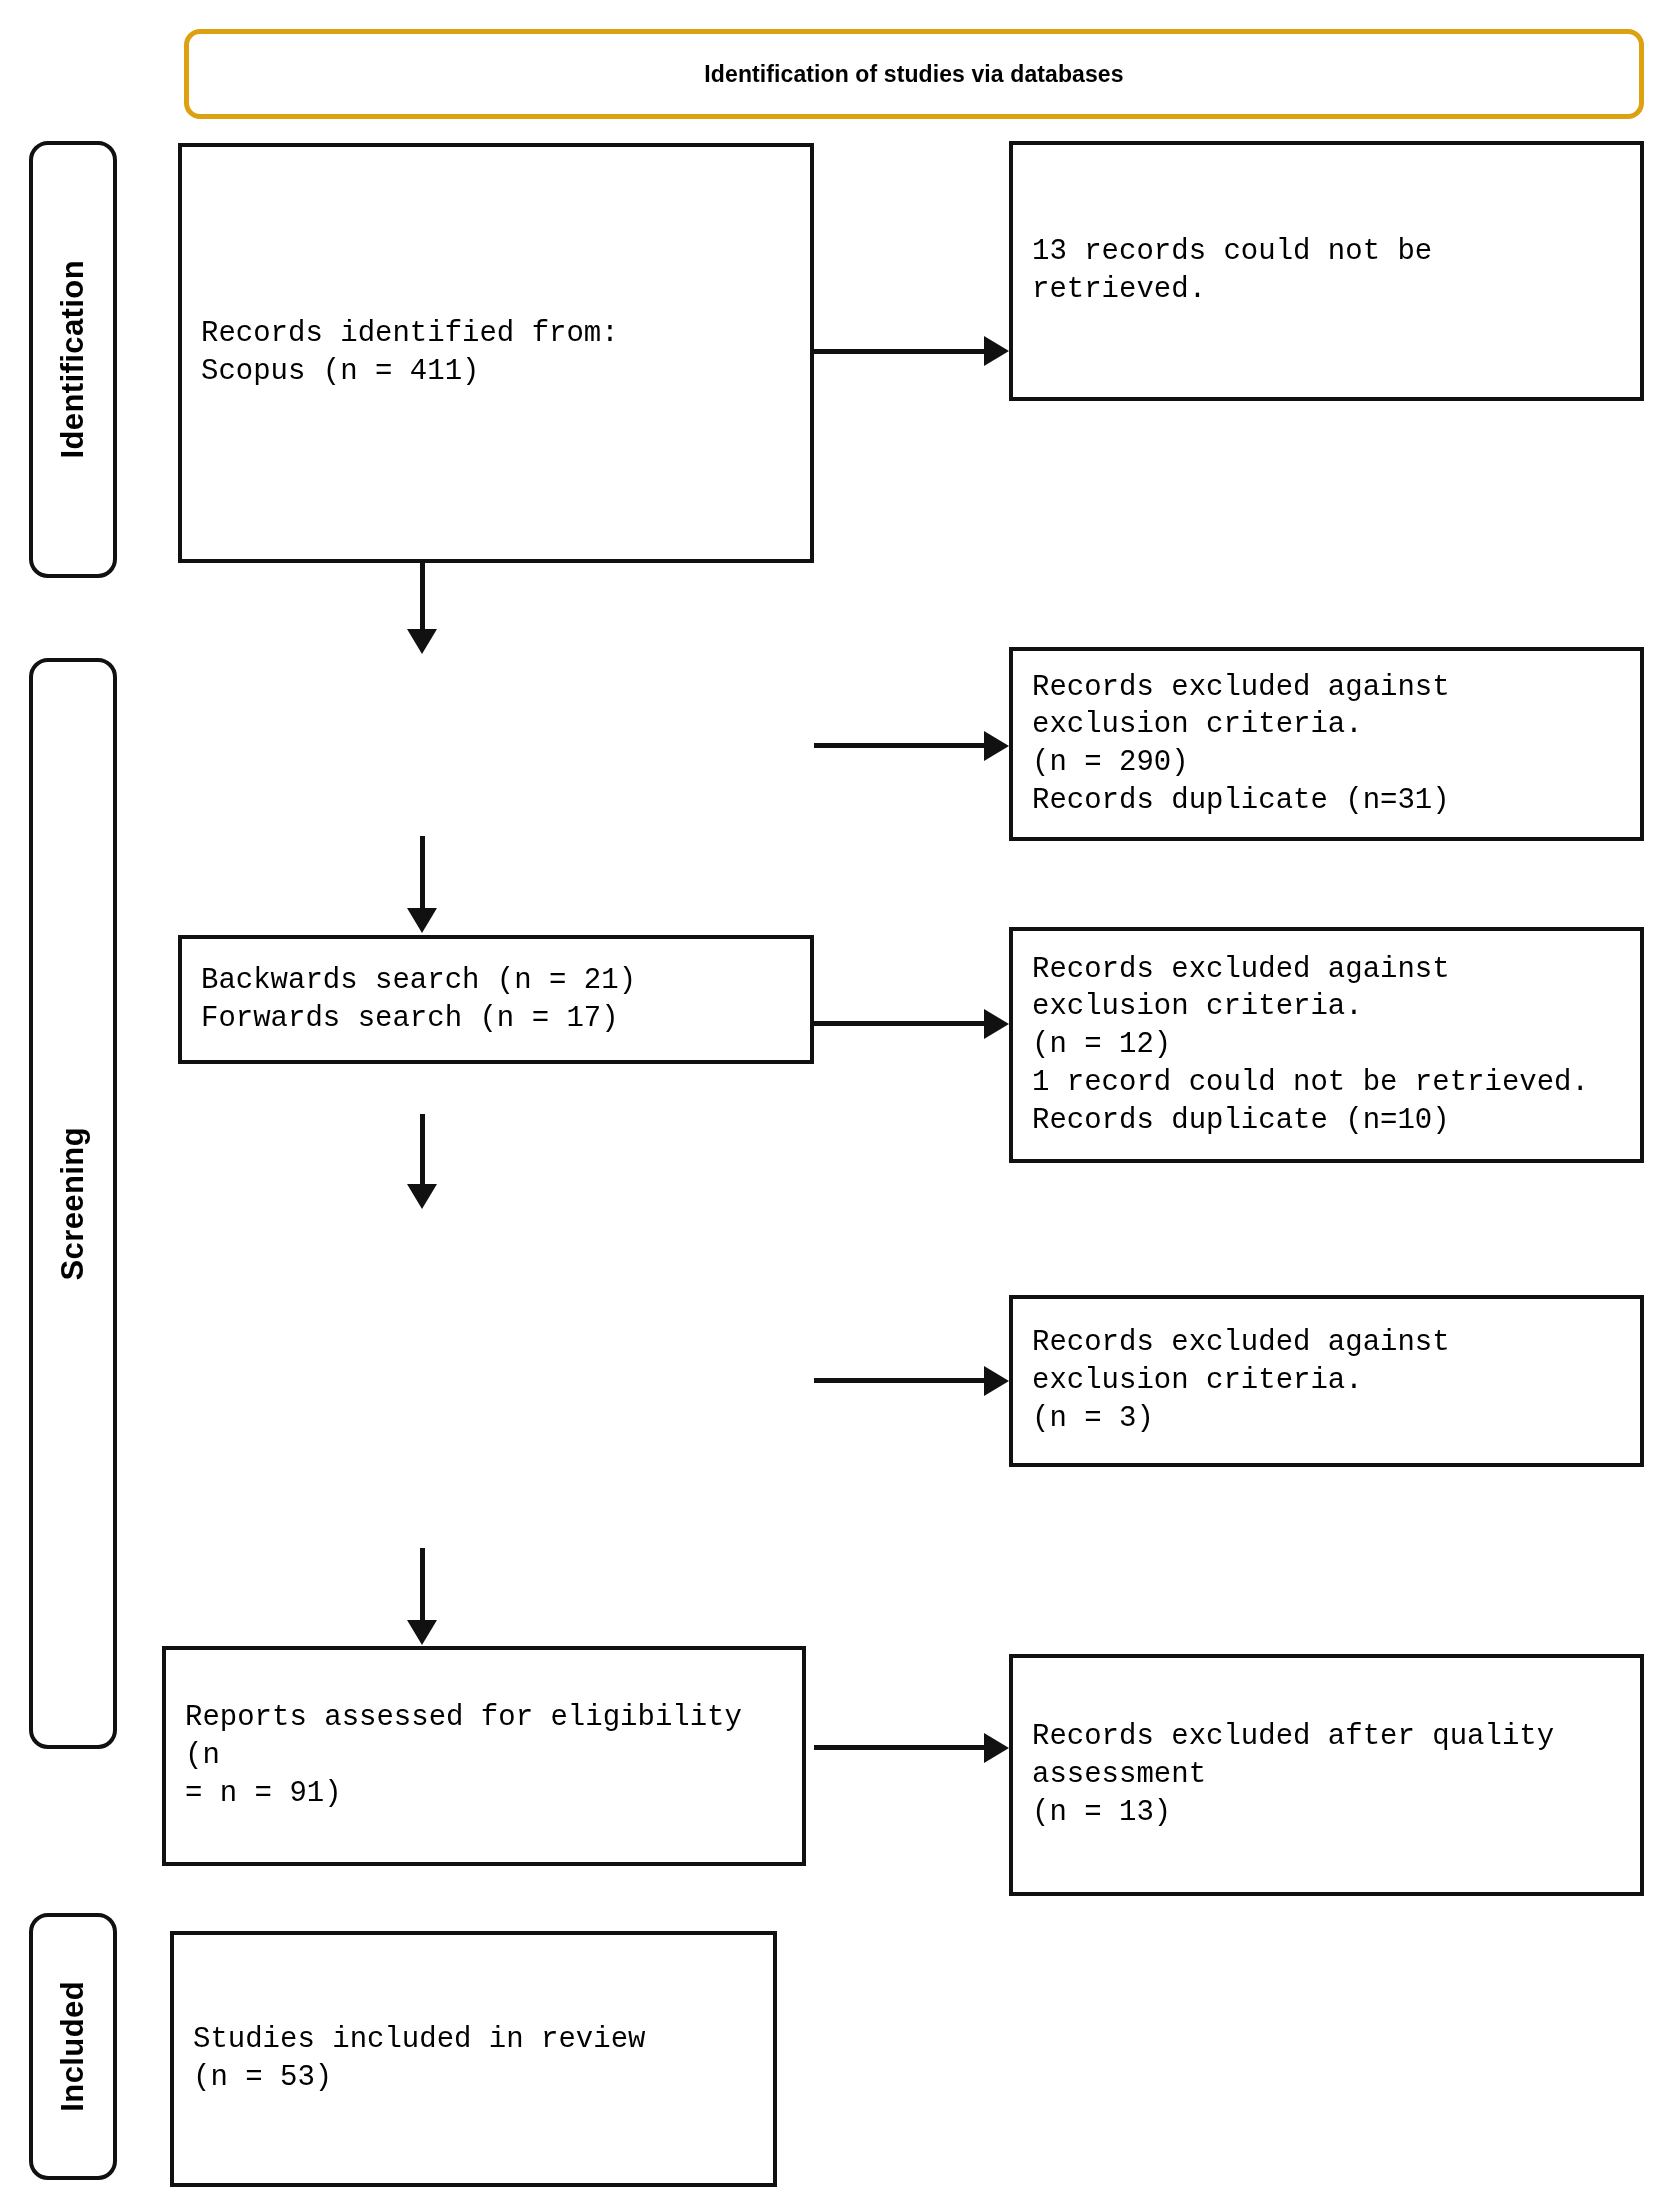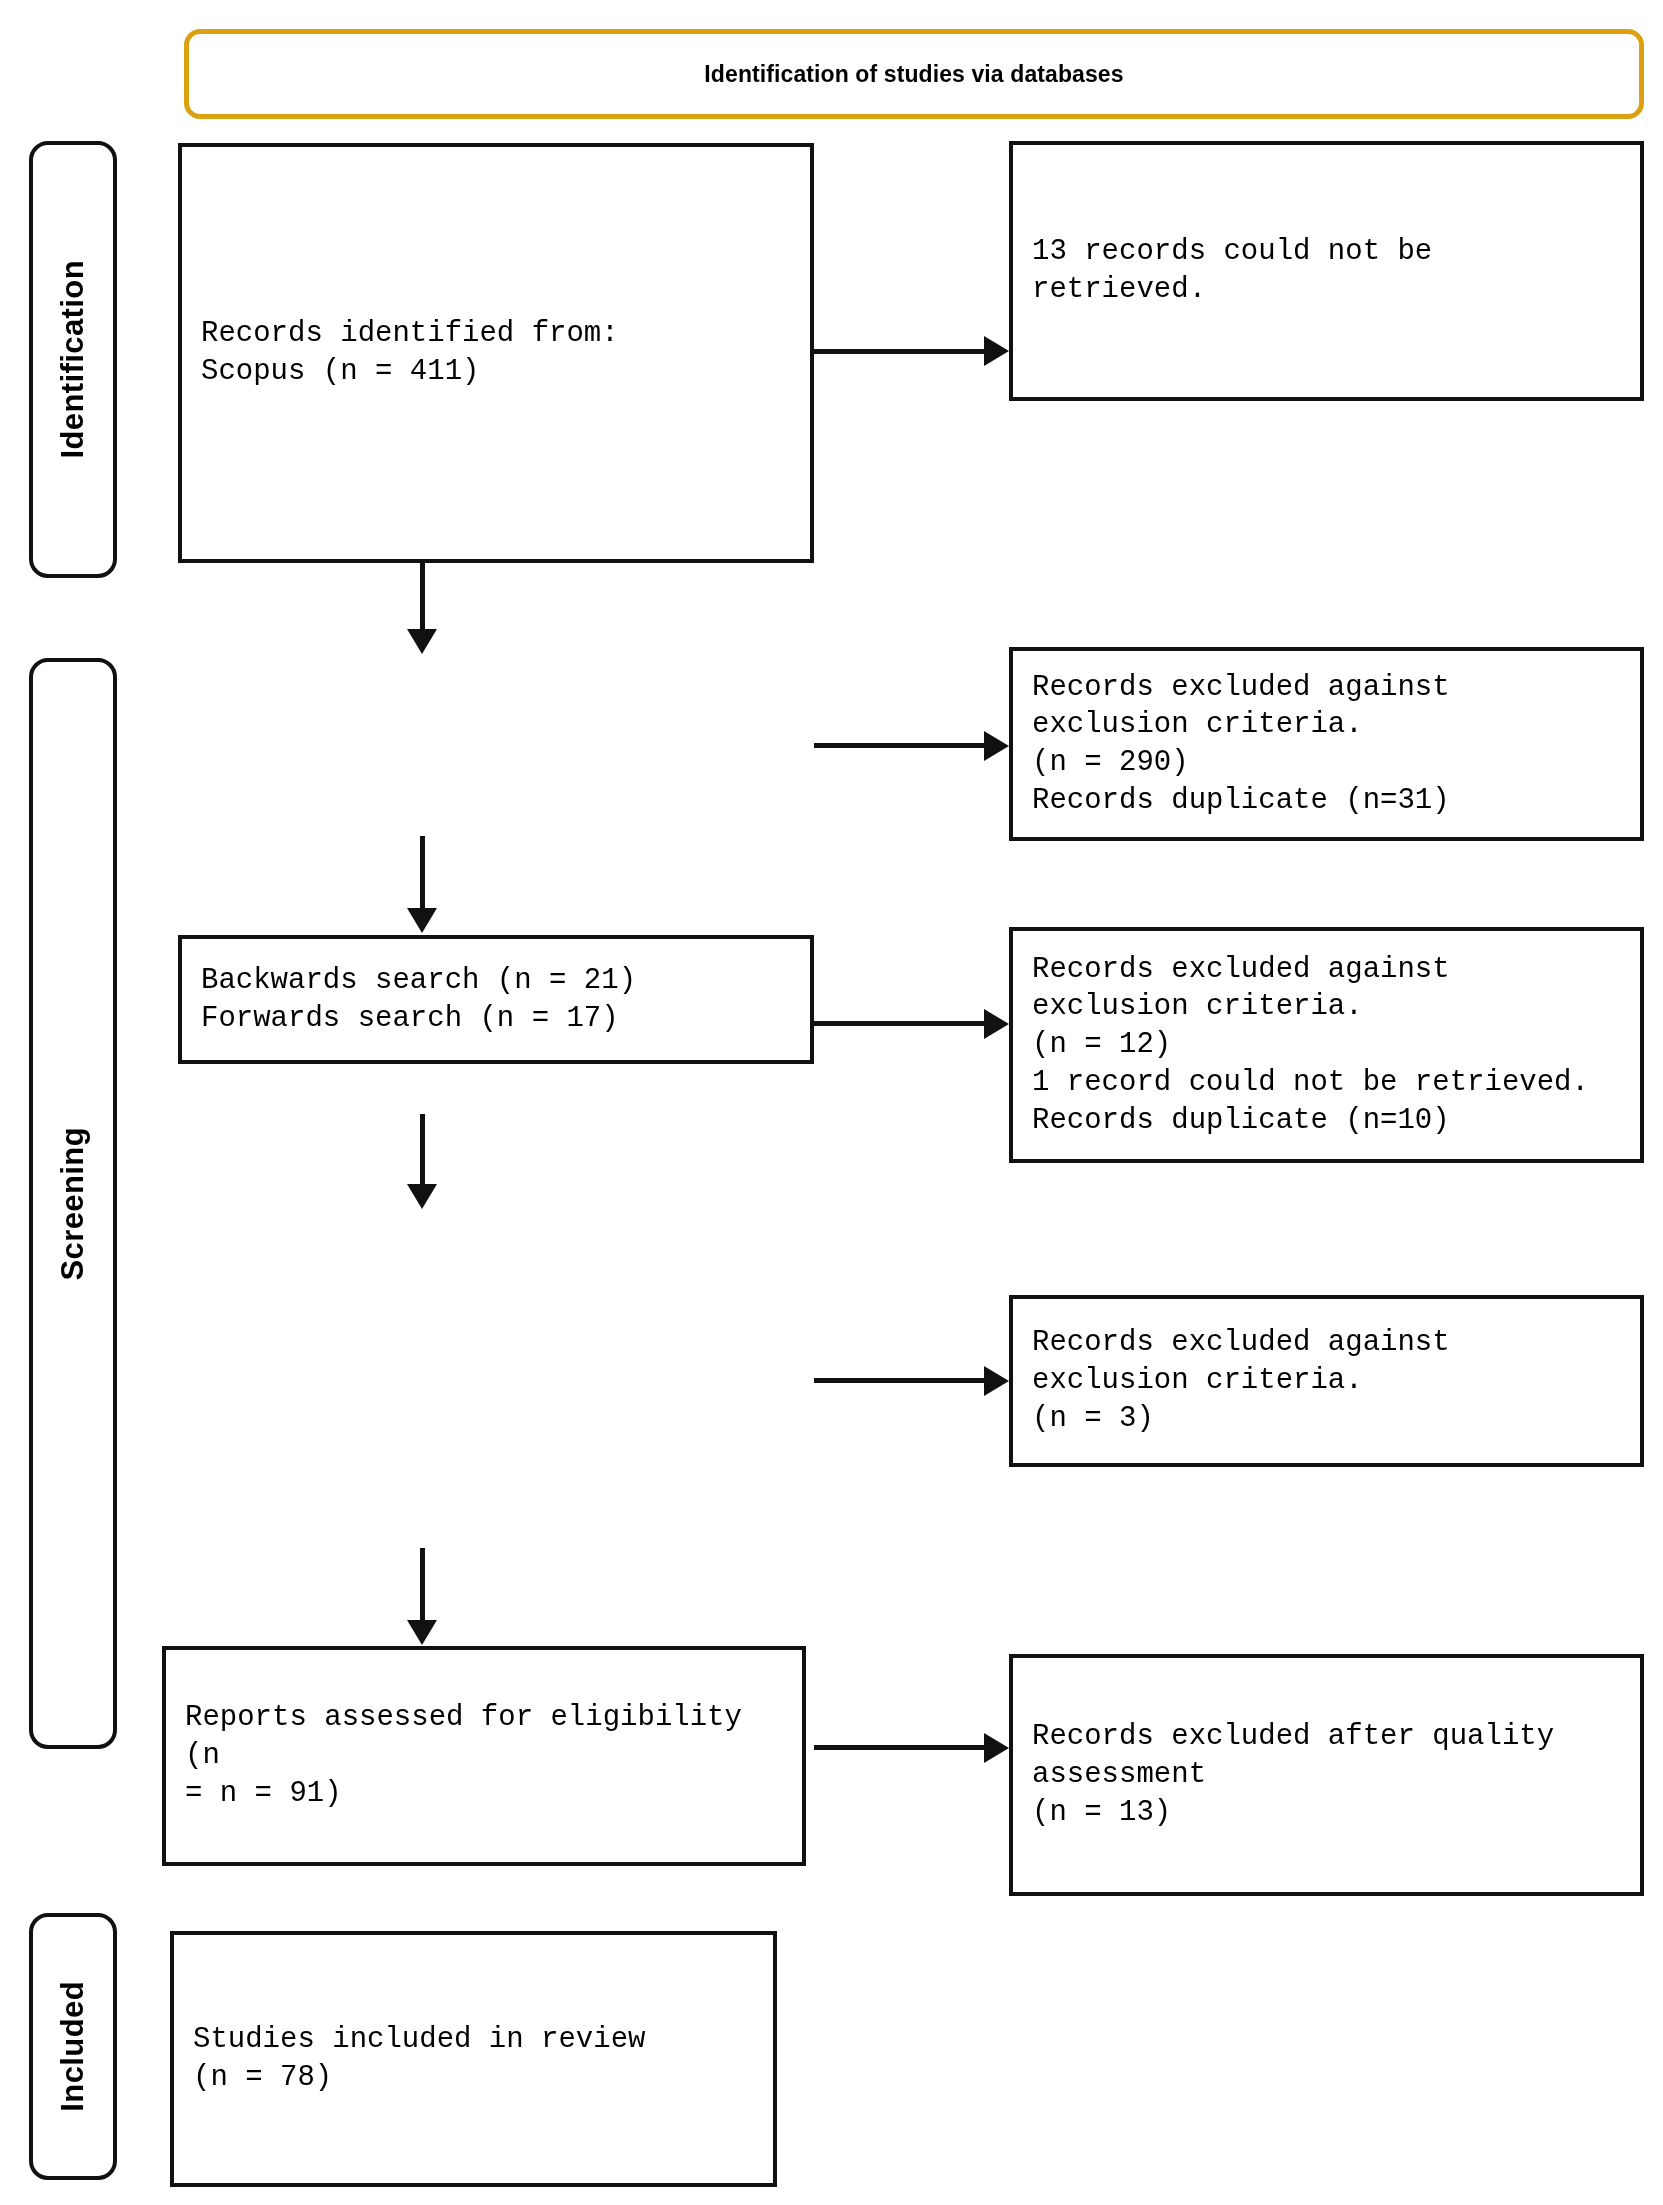--- a/index.html
+++ b/index.html
@@ -208,17 +208,17 @@
     <div class="flow-text">Records excluded after quality
 assessment
 (n = 13)</div>
   </div>
 
   <div class="h-line" style="left:814px; top:1745px; width:173px;"></div>
   <div class="arrow-right" style="left:984px; top:1733px;"></div>
 
   <div class="flow-box" style="left:170px; top:1931px; width:607px; height:256px;">
     <div class="flow-text">Studies included in review
-(n = 78)</div>
+(n = 53)</div>
   </div>
 
 </div>
 
 
 </body></html>

